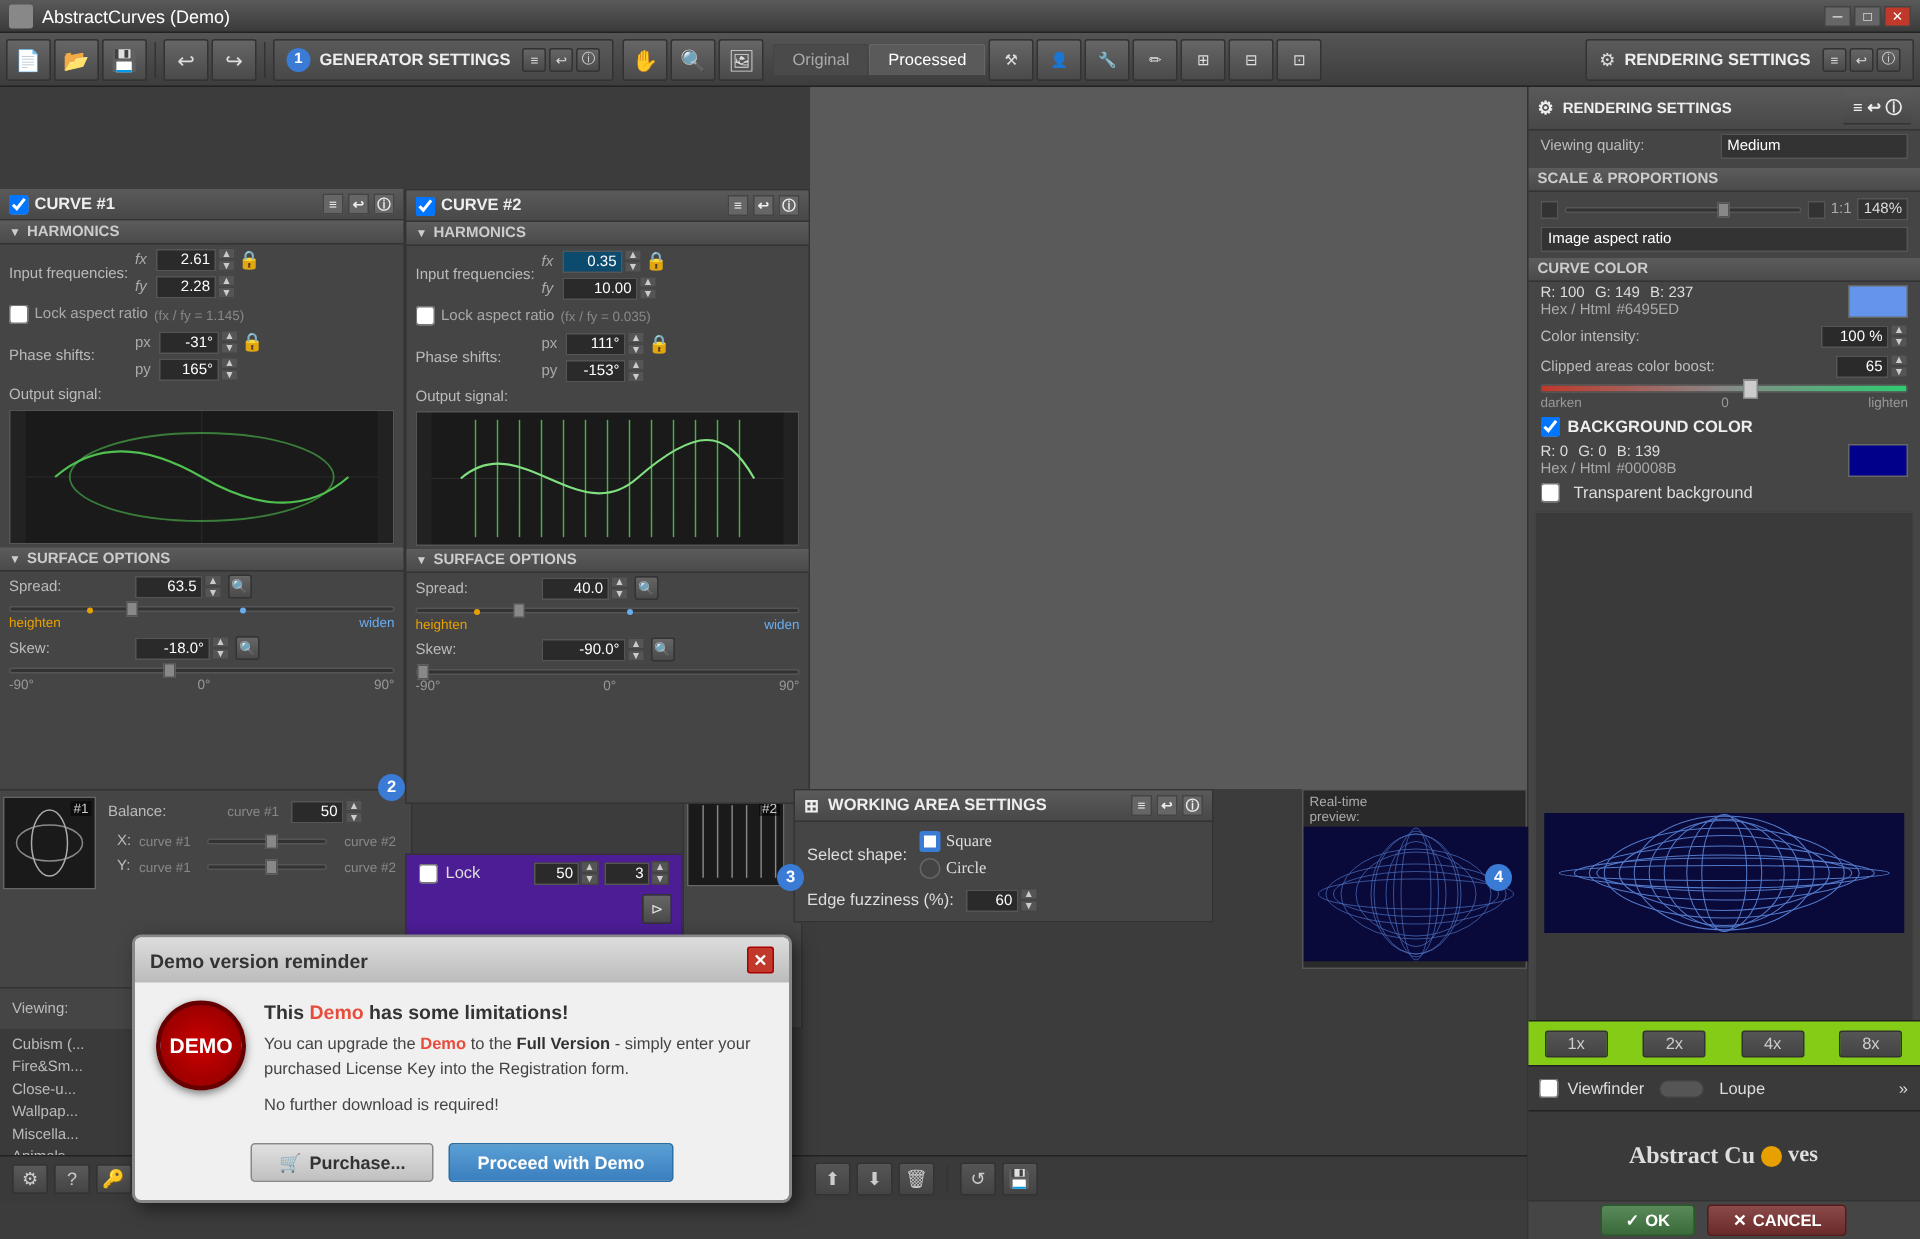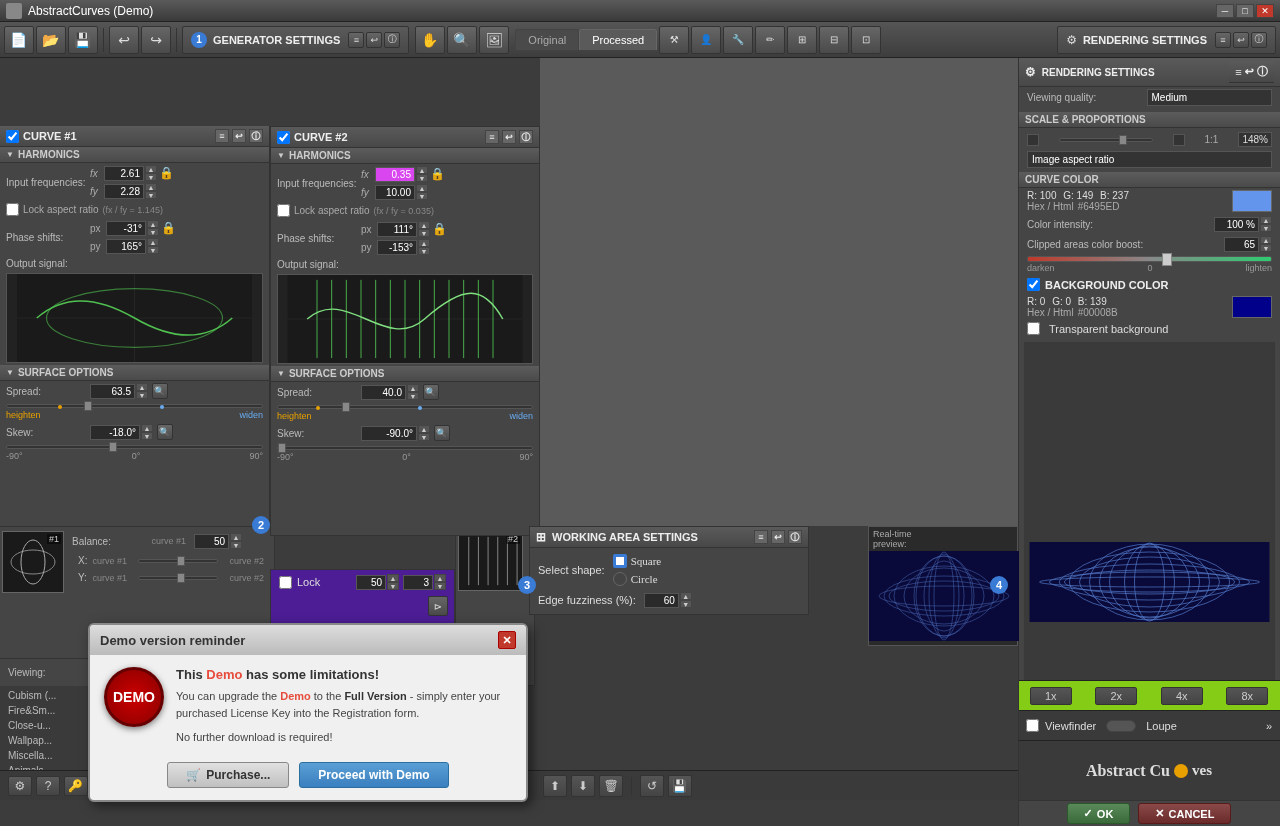--- a/index.html
+++ b/index.html
@@ -860,32 +860,32 @@
     <div class="section-header">
       <span class="tri">▼</span>
       <span>HARMONICS</span>
     </div>
     <div class="field-row">
       <span class="field-label">Input frequencies:</span>
       <div style="display:flex; flex-direction:column; gap:2px;">
         <div style="display:flex; align-items:center; gap:2px;">
           <span style="font-size:10px; color:#aaa; width:12px; font-style:italic;">fx</span>
           <div class="spinbox">
-            <input type="text" value="0.35" style="width: 40px; background: #d946ef; border: 1px solid rgb(85, 85, 85); color: rgb(255, 255, 255); font-size: 10px; padding: 1px 3px; text-align: right;">
+            <input type="text" value="0.35" style="width: 40px; background: #0c4a6e; border: 1px solid rgb(85, 85, 85); color: rgb(255, 255, 255); font-size: 10px; padding: 1px 3px; text-align: right;">
             <div class="spin-btns">
               <div class="spin-btn">▲</div>
               <div class="spin-btn">▼</div>
             </div>
           </div>
           <span style="font-size:12px; color:#888;">🔒</span>
         </div>
         <div style="display:flex; align-items:center; gap:2px;">
           <span style="font-size:10px; color:#aaa; width:12px; font-style:italic;">fy</span>
           <div class="spinbox">
-            <input type="text" value="10.00" style="width: 40px; background: rgb(42, 42, 42); border: 1px solid rgb(85, 85, 85); color: rgb(255, 255, 255); font-size: 10px; padding: 1px 3px; text-align: right;">
+            <input type="text" value="10.00" style="width: 50px; background: rgb(42, 42, 42); border: 1px solid rgb(85, 85, 85); color: rgb(255, 255, 255); font-size: 10px; padding: 1px 3px; text-align: right;">
             <div class="spin-btns">
               <div class="spin-btn">▲</div>
               <div class="spin-btn">▼</div>
             </div>
           </div>
         </div>
       </div>
     </div>
     <div class="field-row">
       <input type="checkbox" style="">
@@ -1240,21 +1240,21 @@
         <option>High</option>
         <option>Low</option>
       </select>
     </div>
 
     <div class="section-header" style="margin-top:4px;">
       <span>SCALE &amp; PROPORTIONS</span>
     </div>
 
     <div style="padding:4px 8px;">
-      <div style="display:flex; align-items:center; gap:20px; margin-bottom:4px;">
+      <div style="display:flex; align-items:center; gap:4px; margin-bottom:4px;">
         <div style="width:12px;height:12px;background:#333;border:1px solid #555;"></div>
         <div class="slider-track" style="flex:1;">
           <div class="slider-thumb" style="left:65%;"></div>
         </div>
         <div style="width:12px;height:12px;background:#333;border:1px solid #555;"></div>
         <span style="font-size:10px;color:#aaa;">1:1</span>
         <span style="font-size:10px;color:#ddd;background:#333;border:1px solid #555;padding:1px 3px;">148%</span>
       </div>
       <select class="rp-dropdown" style="width:100%;">
         <option>Image aspect ratio</option>

